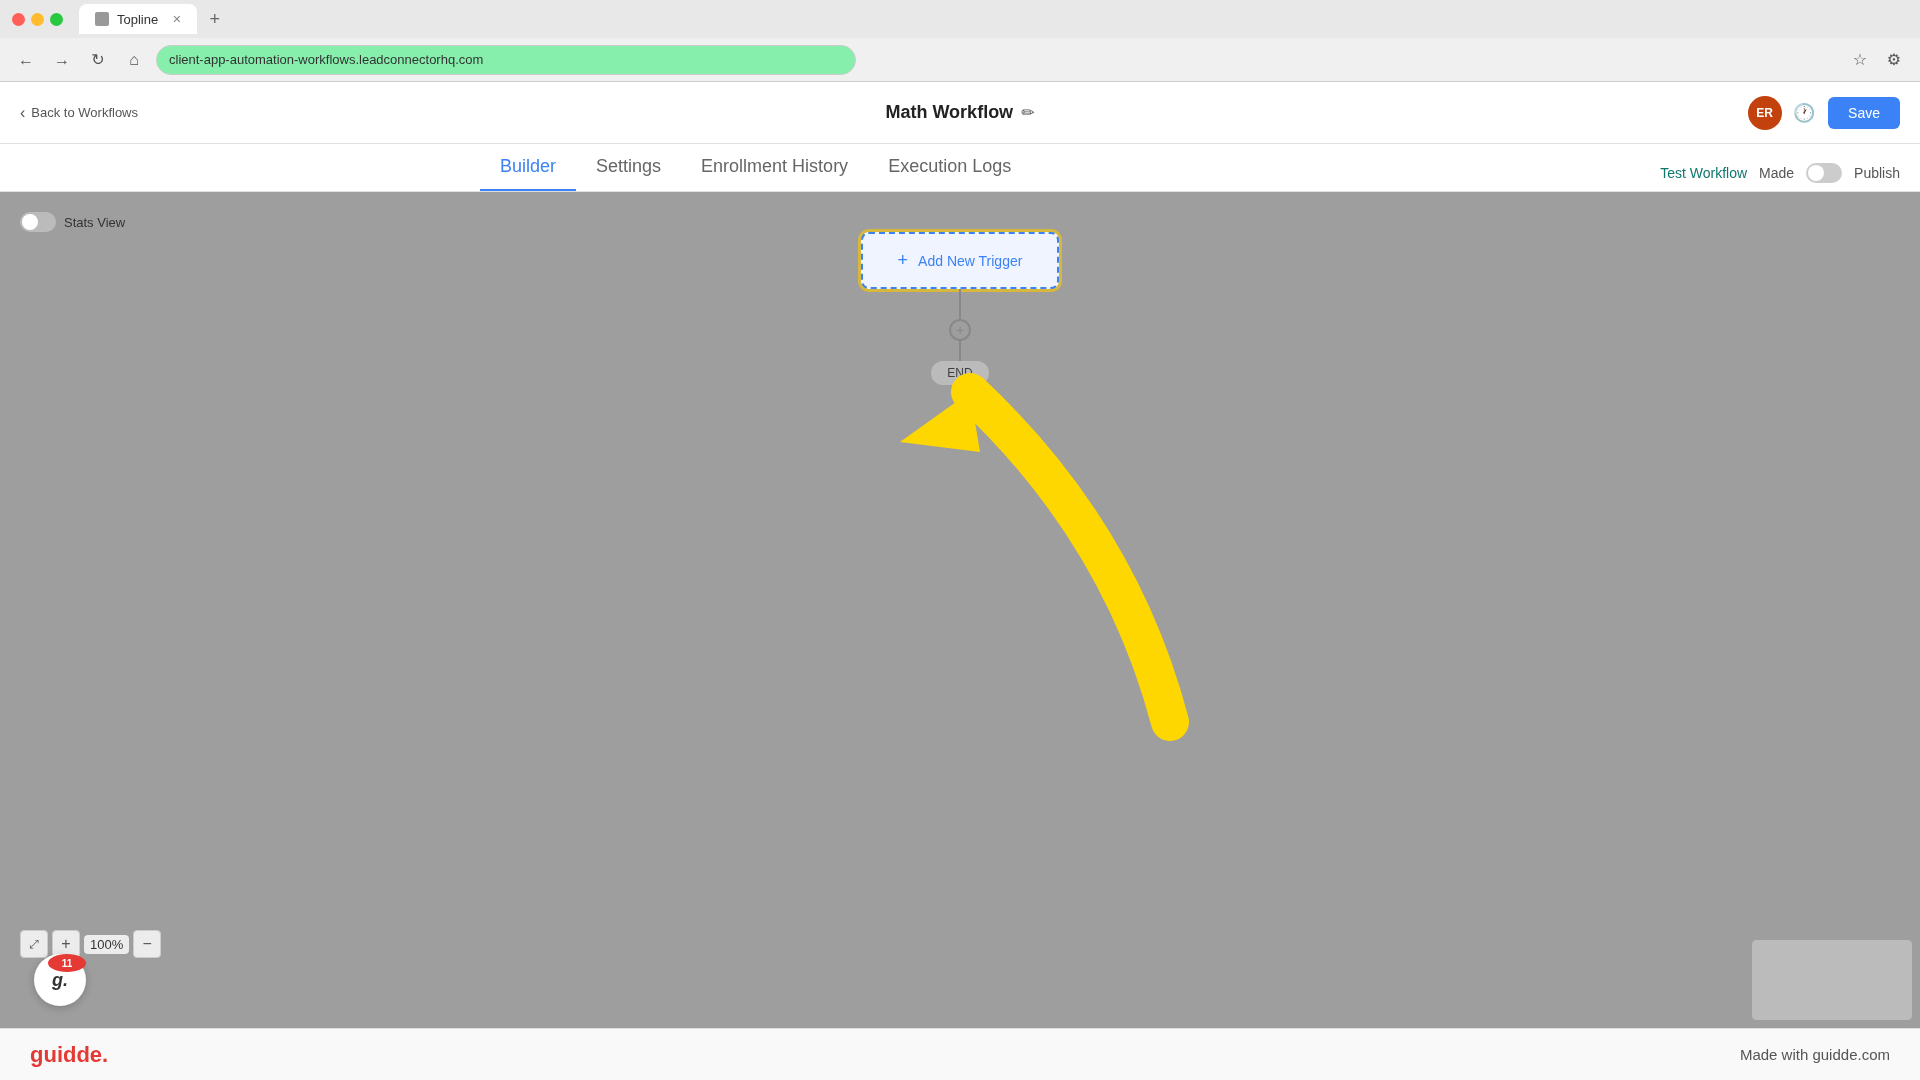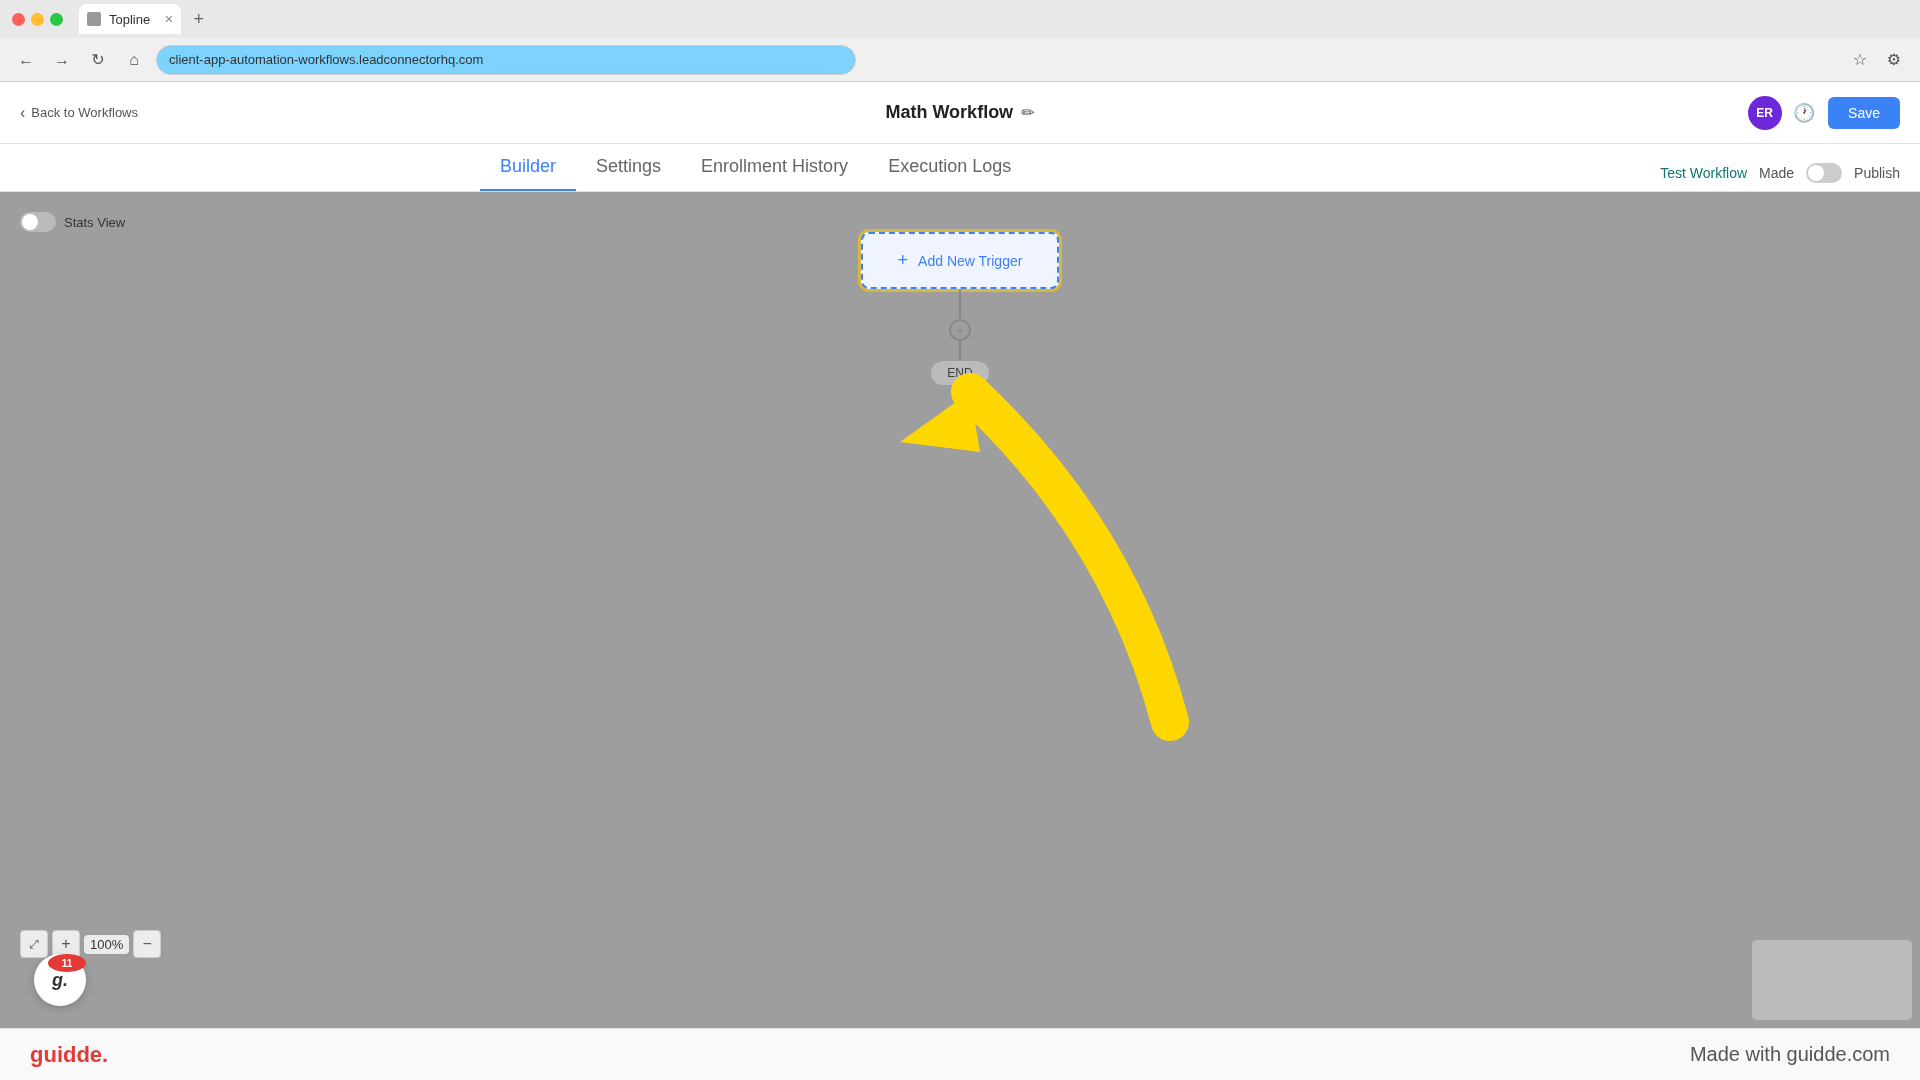--- a/index.html
+++ b/index.html
@@ -6,44 +6,44 @@
     body { width: 1920px; height: 1080px; font-family: -apple-system, BlinkMacSystemFont, 'Segoe UI', sans-serif; overflow: hidden; background: #f0f0f0; }
 
     
     .browser-chrome { width: 100%; background: #ddd; }
     .browser-titlebar { height: 38px; background: #e8e8e8; display: flex; align-items: center; padding: 0 12px; gap: 8px; }
     .traffic-lights { display: flex; gap: 6px; align-items: center; }
     .traffic-light { width: 13px; height: 13px; border-radius: 50%; }
     .tl-close { background: #ff5f57; }
     .tl-min { background: #febc2e; }
     .tl-max { background: #28c840; }
-    .browser-tab { background: #fff; border-radius: 8px 8px 0 0; padding: 0 8px; height: 30px; display: flex; align-items: center; gap: 8px; font-size: 13px; color: #333; margin-left: 8px; }
+    .browser-tab { background: #fff; border-radius: 8px 8px 0 0; padding: 0 16px; height: 30px; display: flex; align-items: center; gap: 8px; font-size: 13px; color: #333; margin-left: 8px; }
     .tab-favicon { width: 14px; height: 14px; background: #999; border-radius: 2px; }
     .tab-close { font-size: 11px; color: #888; margin-left: 6px; }
     .new-tab-btn { background: none; border: none; font-size: 18px; color: #666; cursor: pointer; margin-left: 4px; }
 
     .browser-toolbar { height: 44px; background: #f0f0f0; display: flex; align-items: center; padding: 0 12px; gap: 8px; border-bottom: 1px solid #ccc; }
     .nav-btn { background: none; border: none; font-size: 16px; color: #555; cursor: pointer; width: 28px; height: 28px; display: flex; align-items: center; justify-content: center; border-radius: 50%; }
-    .address-bar { flex: 1; height: 30px; background: #7dd3fc; border: 1px solid #ccc; border-radius: 16px; display: flex; align-items: center; padding: 0 12px; gap: 6px; max-width: 700px; }
+    .address-bar { flex: 1; height: 30px; background: #86efac; border: 1px solid #ccc; border-radius: 16px; display: flex; align-items: center; padding: 0 12px; gap: 6px; max-width: 700px; }
     .address-text { font-size: 13px; color: #333; }
     .toolbar-icons { display: flex; gap: 6px; margin-left: auto; }
     .toolbar-icon { width: 28px; height: 28px; display: flex; align-items: center; justify-content: center; cursor: pointer; color: #555; font-size: 16px; }
 
     
     .app { width: 100%; background: #f5f5f5; }
 
     
     .app-header { height: 62px; background: #fff; border-bottom: 1px solid #e0e0e0; display: flex; align-items: center; padding: 0 20px; position: relative; }
     .back-link { display: flex; align-items: center; gap: 6px; color: #555; font-size: 13px; cursor: pointer; text-decoration: none; }
     .back-arrow { font-size: 16px; }
     .workflow-title-area { position: absolute; left: 50%; transform: translateX(-50%); display: flex; align-items: center; gap: 8px; }
     .workflow-title { font-size: 18px; font-weight: 600; color: #222; }
     .edit-icon { color: #555; cursor: pointer; font-size: 16px; }
     .header-right { margin-left: auto; display: flex; align-items: center; gap: 12px; }
-    .avatar-circle { width: 34px; height: 34px; border-radius: 50%; background: #6d28d9; display: flex; align-items: center; justify-content: center; color: white; font-size: 12px; font-weight: 600; }
+    .avatar-circle { width: 34px; height: 34px; border-radius: 50%; background: #c2410c; display: flex; align-items: center; justify-content: center; color: white; font-size: 12px; font-weight: 600; }
     .history-icon { color: #555; cursor: pointer; font-size: 18px; }
     .save-btn { background: #3b82f6; color: white; border: none; border-radius: 6px; padding: 8px 20px; font-size: 14px; font-weight: 500; cursor: pointer; }
 
     
     .tabs-bar { height: 48px; background: #fff; border-bottom: 1px solid #e0e0e0; display: flex; align-items: flex-end; padding: 0 0 0 480px; gap: 0; }
     .tab { padding: 12px 20px; font-size: 18px; color: #666; cursor: pointer; border-bottom: 2px solid transparent; white-space: nowrap; }
     .tab.active { color: #3b82f6; border-bottom: 2px solid #3b82f6; font-weight: 500; }
     .tabs-right { margin-left: auto; display: flex; align-items: center; padding: 0 20px 8px; gap: 12px; }
     .test-workflow-btn { color: #0f766e; font-size: 14px; font-weight: 500; cursor: pointer; background: none; border: none; }
     .draft-label { font-size: 14px; color: #555; }
@@ -89,21 +89,21 @@
     
     .guidde-avatar { position: absolute; bottom: 8px; left: 20px; width: 52px; height: 52px; background: #fff; border-radius: 50%; display: flex; align-items: center; justify-content: center; font-weight: 700; font-size: 22px; color: #555; box-shadow: 0 2px 8px rgba(0,0,0,0.2); cursor: pointer; }
     .notification-badge { position: absolute; top: 0; right: 0; width: 38px; height: 18px; background: #e53935; border-radius: 50%; color: white; font-size: 10px; display: flex; align-items: center; justify-content: center; font-weight: 600; }
 
     
     .mini-map { position: absolute; bottom: 8px; right: 8px; width: 160px; height: 80px; background: rgba(200,200,200,0.7); border: 1px solid #bbb; border-radius: 4px; }
 
     
     .guidde-footer { height: 52px; background: #f9f9f9; border-top: 1px solid #e0e0e0; display: flex; align-items: center; padding: 0 30px; justify-content: space-between; }
     .guidde-logo { font-size: 22px; font-weight: 700; color: #e53935; }
-    .guidde-credit { font-size: 20px; color: #555; }
+    .guidde-credit { font-size: 15px; color: #555; }
   </style>
 </head>
 <body>
 
 <div class="browser-chrome">
   <div class="browser-titlebar">
     <div class="traffic-lights">
       <div class="traffic-light tl-close"></div>
       <div class="traffic-light tl-min"></div>
       <div class="traffic-light tl-max"></div>

